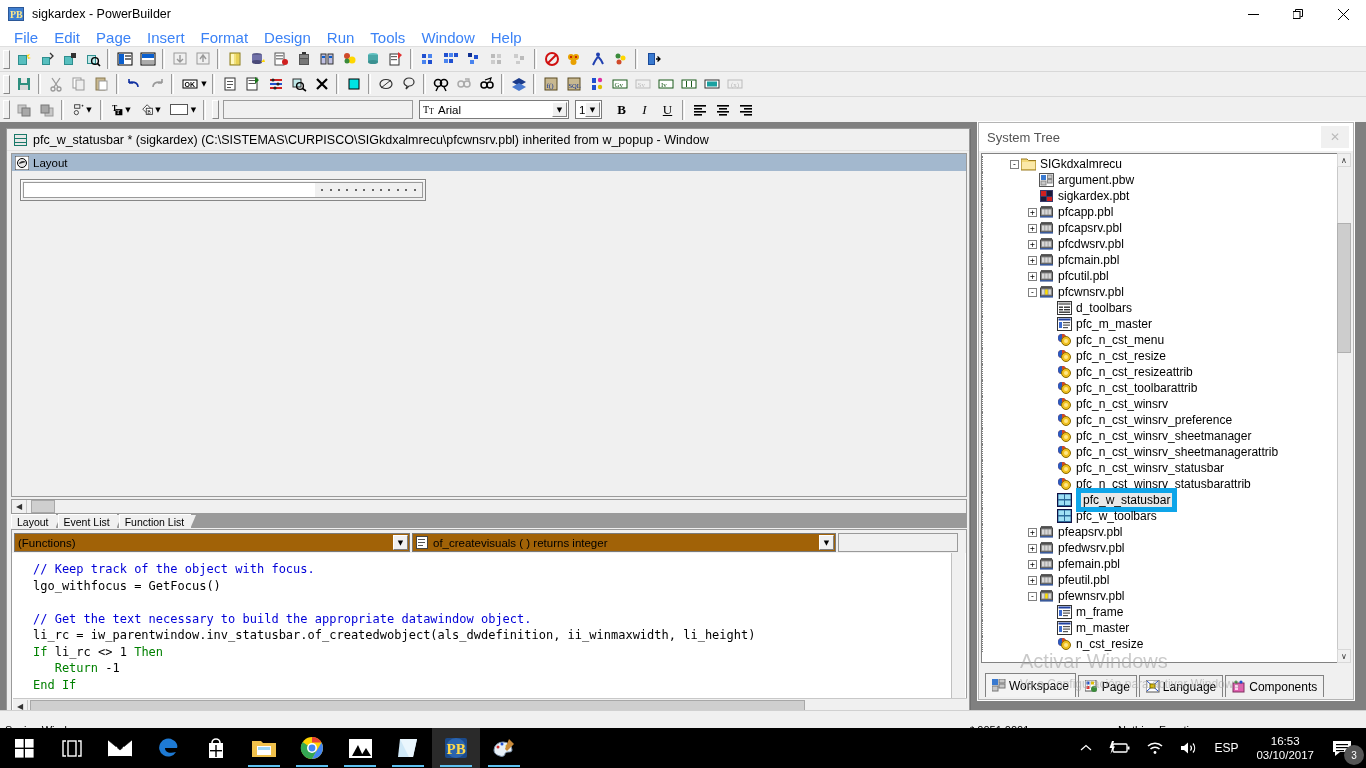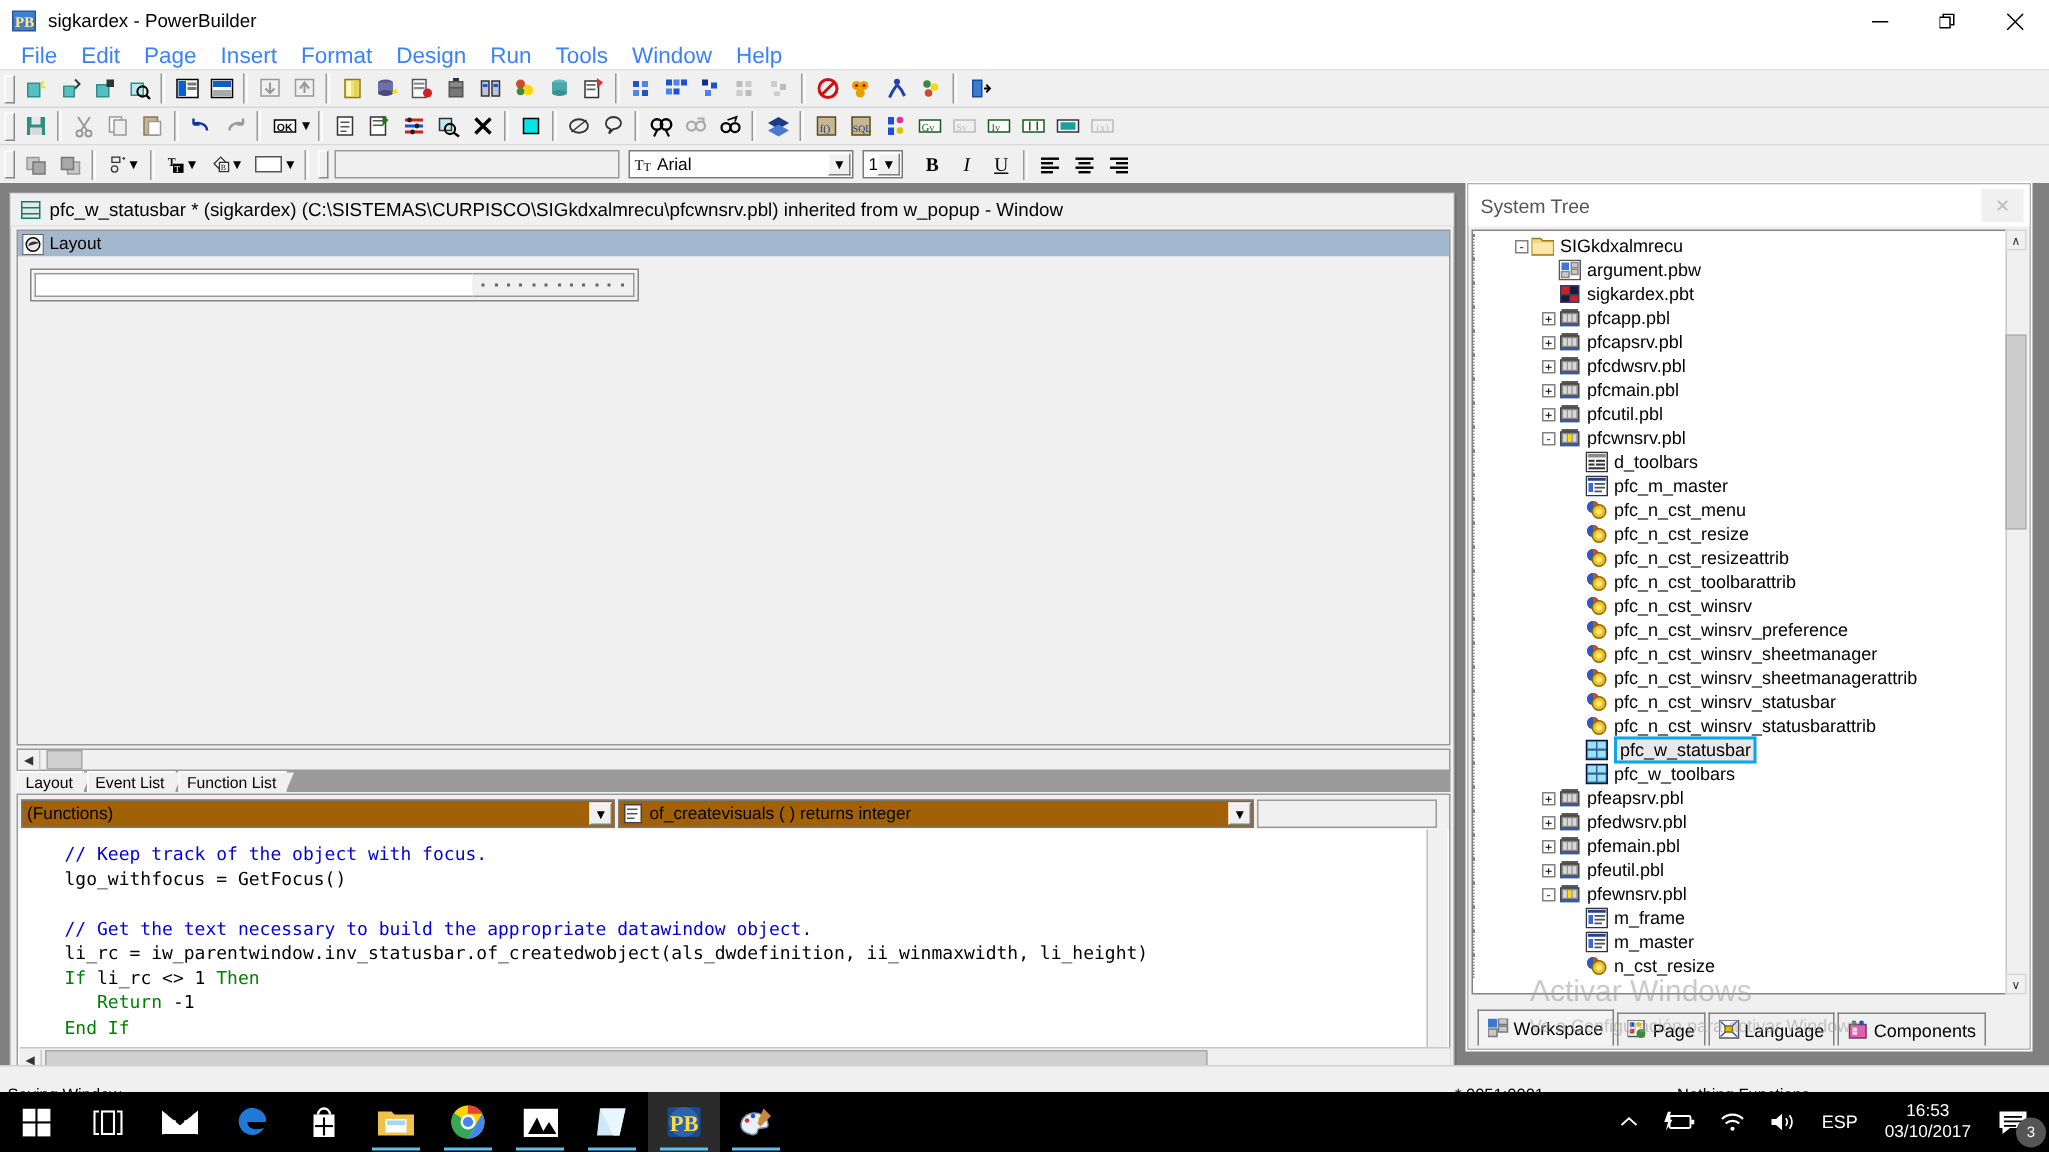--- a/index.html
+++ b/index.html
@@ -168,21 +168,21 @@
     display:flex; align-items:center; font-size:11.5px; color:#000; padding-left:3px;
     flex:none;
   }
   .fncombo .fa {
     position:absolute; right:1px; top:1px; width:15px; height:15px; background:#f0f0f0;
     border:1px solid #fff; border-right-color:#808080; border-bottom-color:#808080;
     display:flex; align-items:center; justify-content:center; font-size:7px;
     font-family:"DejaVu Sans",sans-serif;
   }
   .codearea {
-    position:absolute; left:11px; right:1px; top:23px; height:145px;
+    position:absolute; left:1px; right:1px; top:23px; height:145px;
     background:#ffffff; overflow:hidden;
     font-family:"DejaVu Sans Mono", monospace; font-size:12px; line-height:16.5px;
     padding:8px 0 0 20px; white-space:pre;
   }
   .cm { color:#0000d8; }
   .kw { color:#008000; }
   .pl { color:#000000; }
 
   .codevs {
     position:absolute; right:1px; top:23px; width:14px; height:145px; background:#f0f0f0;
@@ -235,21 +235,21 @@
   .trow { height:16px; display:flex; align-items:center; white-space:nowrap; }
   .trow .tg {
     width:9px; height:9px; border:1px solid #808080; background:#fff;
     display:flex; align-items:center; justify-content:center;
     font-size:8px; line-height:7px; font-family:"DejaVu Sans Mono",monospace;
     flex:none; margin-right:2px;
   }
   .trow .tgspace { width:11px; flex:none; }
   .tico { width:15px; height:14px; margin-right:4px; flex:none; }
   .tlabel { font-size:12px; }
-  .tlabel.sel { background:#e8e8e8; border:2px solid #0ea5e9; padding:0 2px; }
+  .tlabel.sel { background:#e8e8e8; border:5px solid #0ea5e9; padding:0 2px; }
 
   .st-tabs {
     position:absolute; left:2px; bottom:2px; width:372px; height:26px;
     display:flex; align-items:flex-end; gap:2px; padding-left:4px;
   }
   .st-tab {
     height:22px; background:#f0f0f0; border:1px solid #828282;
     border-bottom:none; display:flex; align-items:center; gap:3px;
     padding:0 6px; font-size:12px; color:#000;
   }

